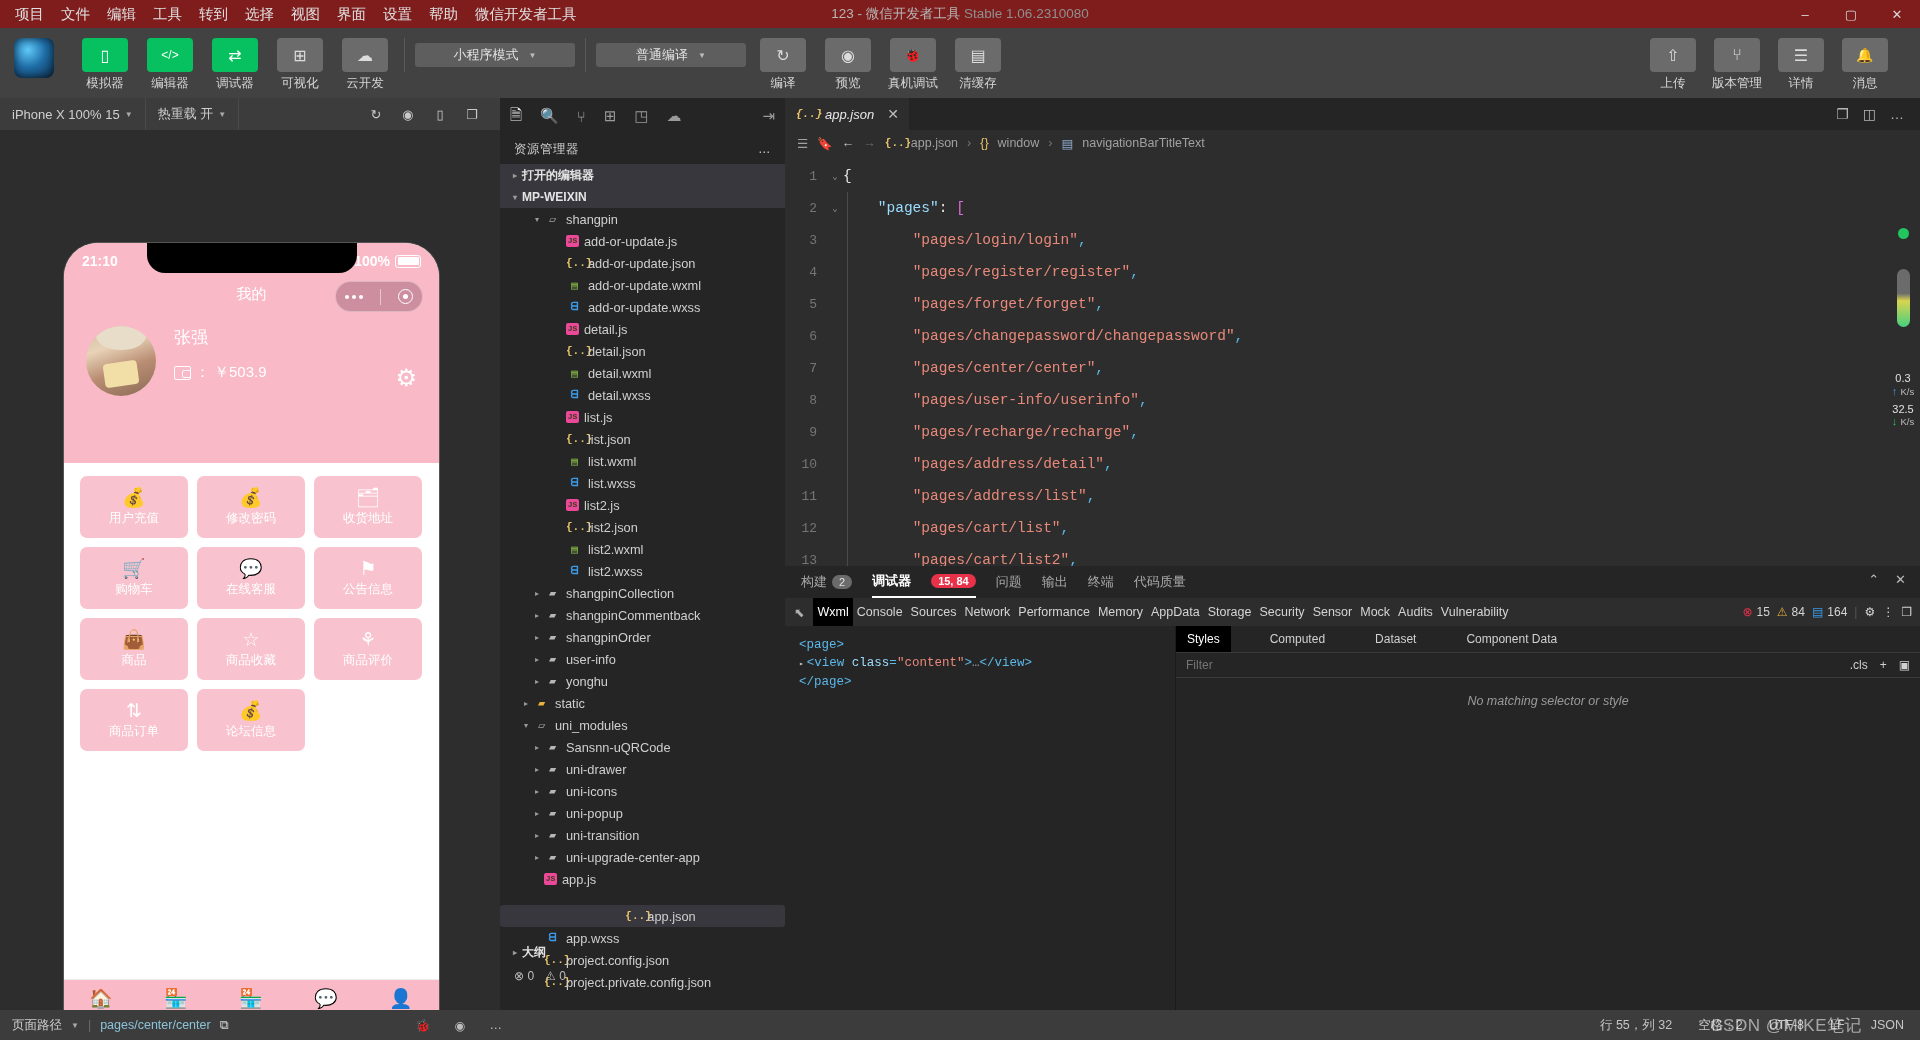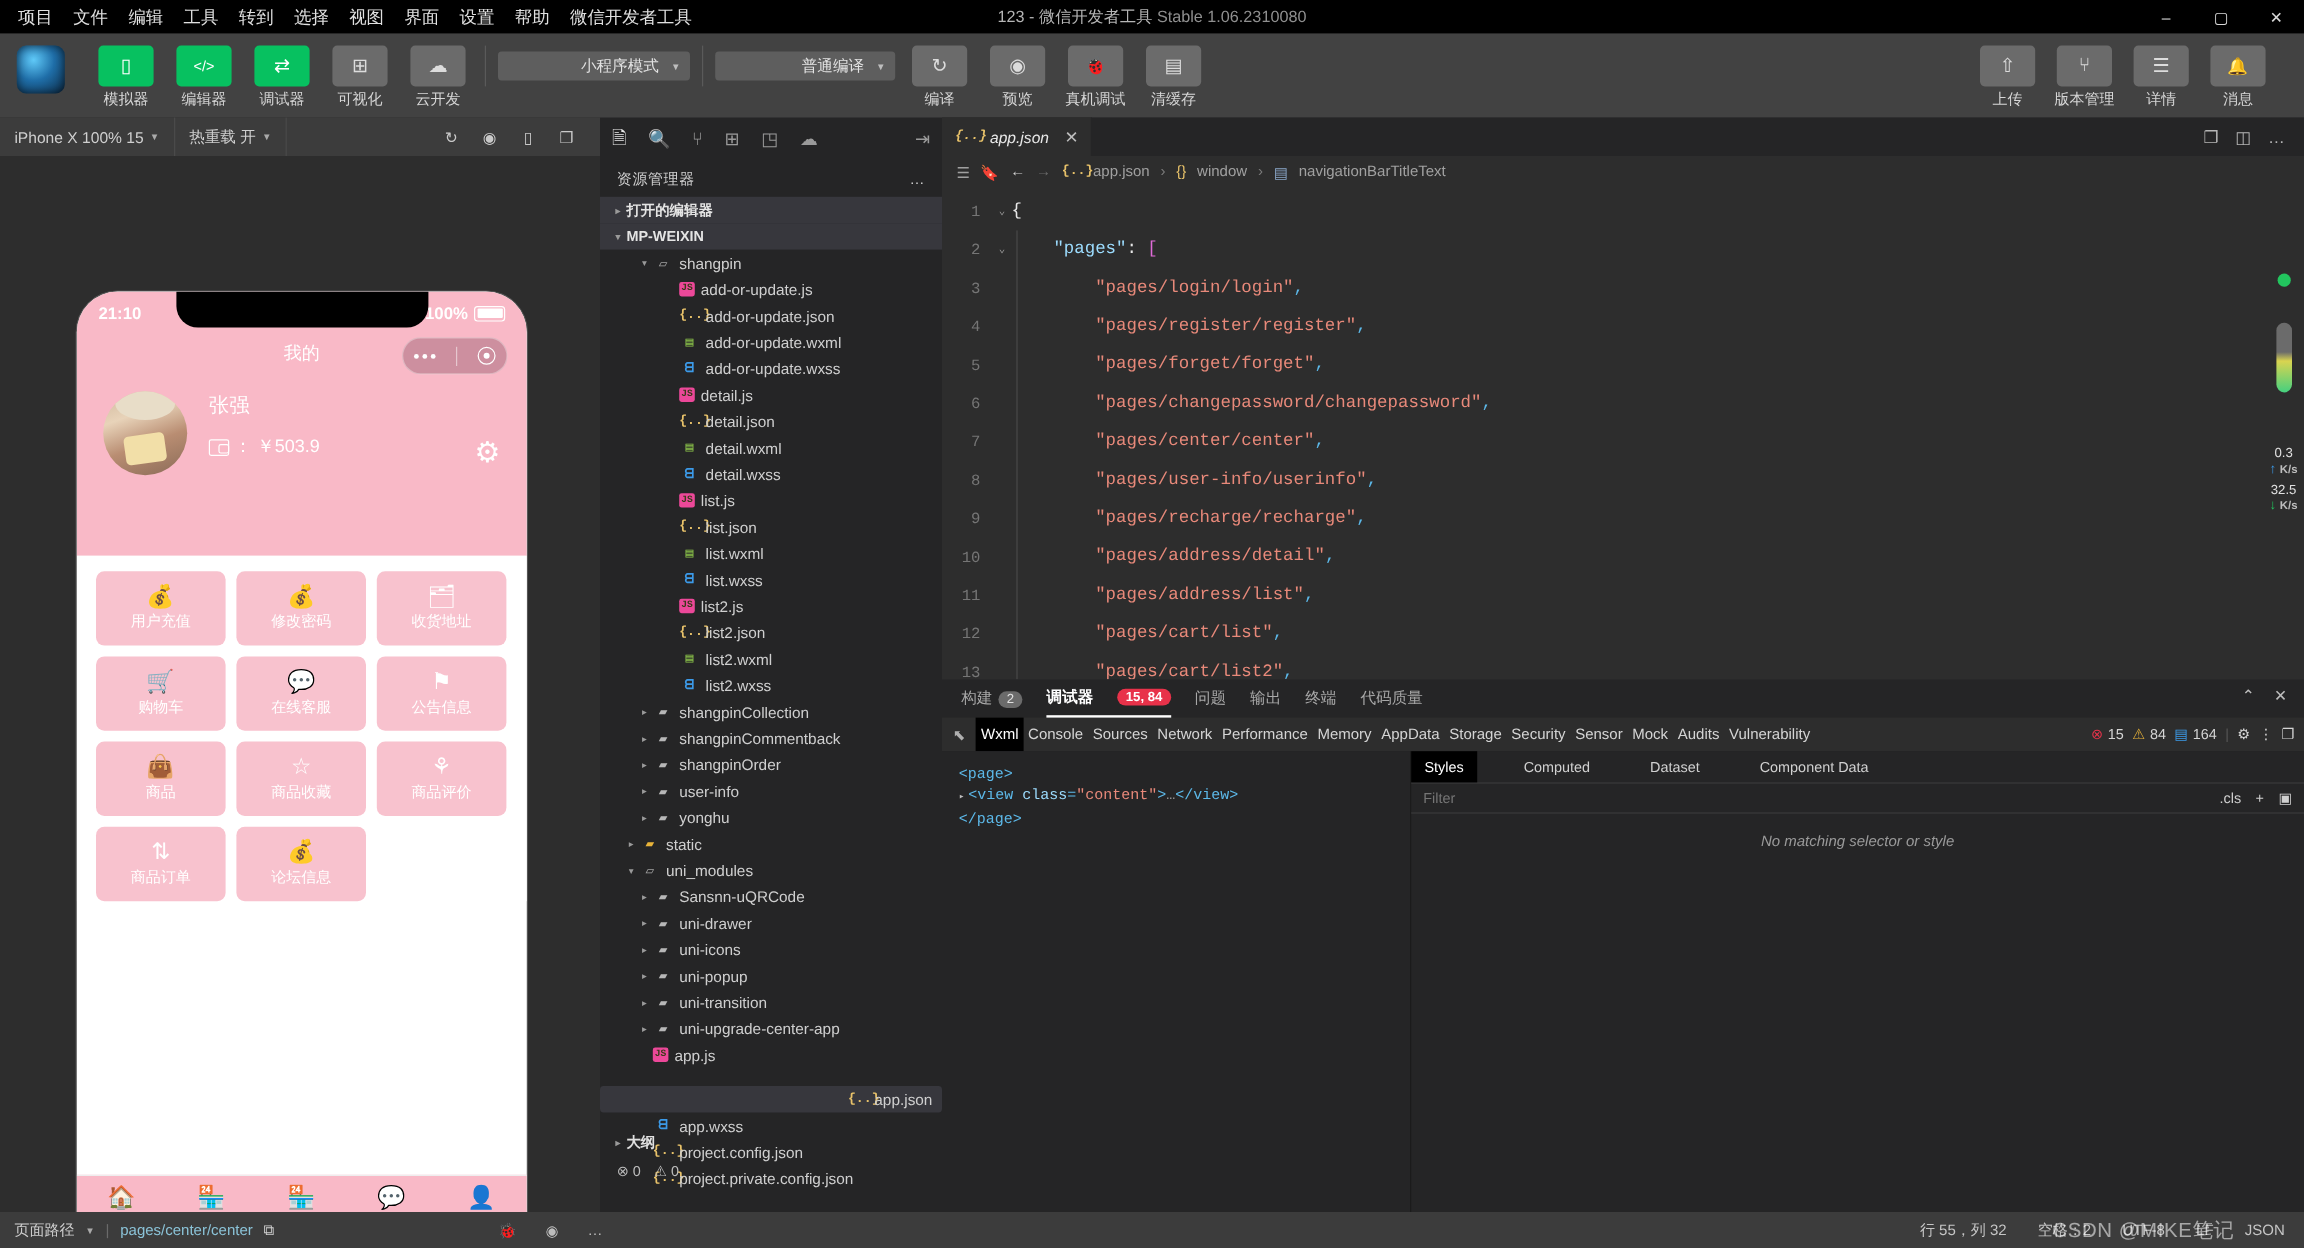--- a/index.html
+++ b/index.html
@@ -1,21 +1,21 @@
 <!DOCTYPE html>
 <html><head>
 <meta charset="utf-8">
 <style>
   * { box-sizing: border-box; margin:0; padding:0; }
   html,body { width:1920px; height:1040px; overflow:hidden; background:#3c3c3c;
     font-family:"Liberation Sans", sans-serif; color:#cccccc; }
 
   
   .titlebar { position:absolute; left:0; top:0; width:1920px; height:28px;
-    background:#000000; display:flex; align-items:center; }
+    background:#7f1d1d; display:flex; align-items:center; }
   .menu { display:flex; align-items:center; padding-left:8px; gap:3px; }
   .menu-item { font-size:14.5px; color:#e0e0e0; padding:3px 7px; cursor:default; white-space:nowrap; }
   .title-center { position:absolute; left:0; right:0; text-align:center;
     font-size:13.5px; color:#b5b5b5; pointer-events:none; }
   .title-center .ver { color:#8f8f8f; }
   .win-ctrls { position:absolute; right:0; top:0; display:flex; height:28px; }
   .wc { width:46px; height:28px; display:flex; align-items:center; justify-content:center;
     color:#d8d8d8; font-size:13px; }
 
   
@@ -27,21 +27,21 @@
   .tgroup { display:flex; align-items:flex-start; margin-left:22px; gap:7px; }
   .tbtn-wrap { display:flex; flex-direction:column; align-items:center; width:58px; }
   .tbtn { width:46px; height:34px; border-radius:4px; display:flex;
     align-items:center; justify-content:center; margin-top:10px; }
   .tbtn.green { background:#07c160; color:#fff; }
   .tbtn.grey { background:#6b6b6b; color:#dcdcdc; }
   .tbtn-lbl { font-size:12.5px; color:#d6d6d6; margin-top:3px; white-space:nowrap; }
   .vdiv { width:1px; height:34px; background:#5a5a5a; margin:10px 10px 0 10px; }
   .sel { height:24px; background:#5e5e5e; border-radius:3px; display:flex;
     align-items:center; padding:0 8px; font-size:13px; color:#e2e2e2;
-    margin-top:15px; justify-content:flex-end; }
+    margin-top:15px; justify-content:center; }
   .sel .caret { font-size:8px; color:#bdbdbd; margin-left:10px; }
   .sel.mode { width:160px; }
   .sel.compile { width:150px; }
   .right-tools { margin-left:auto; display:flex; align-items:flex-start; padding-right:26px; gap:6px; }
 
   
   .sim-pane { position:absolute; left:0; top:98px; width:500px; height:912px; background:#2d2d2d; }
   .sim-bar { height:32px; background:#3c3c3c; display:flex; align-items:center; font-size:13px; color:#cfcfcf; }
   .sim-seg { padding:0 12px; height:32px; display:flex; align-items:center; gap:5px; border-right:1px solid #4a4a4a; }
   .sim-icons { margin-left:auto; display:flex; gap:4px; padding-right:14px; }
@@ -143,21 +143,21 @@
   .s-punc { color:#5cb8e8; }
   .s-brk { color:#e06bd8; }
   .guide { position:absolute; left:62px; top:36px; bottom:0; width:1px; background:#4a4a4a; }
 
   
   .gauges { position:absolute; right:0; top:130px; width:34px; text-align:center; }
   .g-dot { width:11px; height:11px; border-radius:50%; background:#22c55e; margin:0 auto 30px; }
   .g-bar { width:13px; height:58px; border-radius:7px; margin:0 auto 14px;
     background:linear-gradient(180deg,#6b6b6b 0%,#6b6b6b 42%,#d9d450 55%,#45d07f 100%); }
   .g-val { font-size:11px; color:#e0e0e0; line-height:1.15;margin-top:45px; }
-  .g-unit { font-size:9.5px; color:#bdbdbd;font-weight:bold; }
+  .g-unit { font-size:9.5px; color:#bdbdbd; }
   .g-up { color:#3c9ae8; }
 
   
   .debugger { position:absolute; left:785px; top:566px; right:0; bottom:30px; background:#252526; }
   .dbg-top { height:32px; display:flex; align-items:center; padding-left:16px; gap:20px; font-size:13px; color:#a8a8a8; }
   .dbg-top .active { color:#fff; font-weight:bold; border-bottom:2px solid #fff; height:32px; display:flex; align-items:center; }
   .pill { background:#6b6b6b; border-radius:9px; padding:1px 7px; font-size:11px; color:#e0e0e0; margin-left:5px; }
   .pill.red { background:#e8324a; color:#fff;margin-left:20px; }
   .dbg-win { position:absolute; right:14px; top:6px; display:flex; gap:16px; color:#bdbdbd; font-size:13px; }
   .dbg-tabs { height:28px; background:#2d2d2d; display:flex; align-items:stretch; font-size:12.5px; color:#d4d4d4; }

